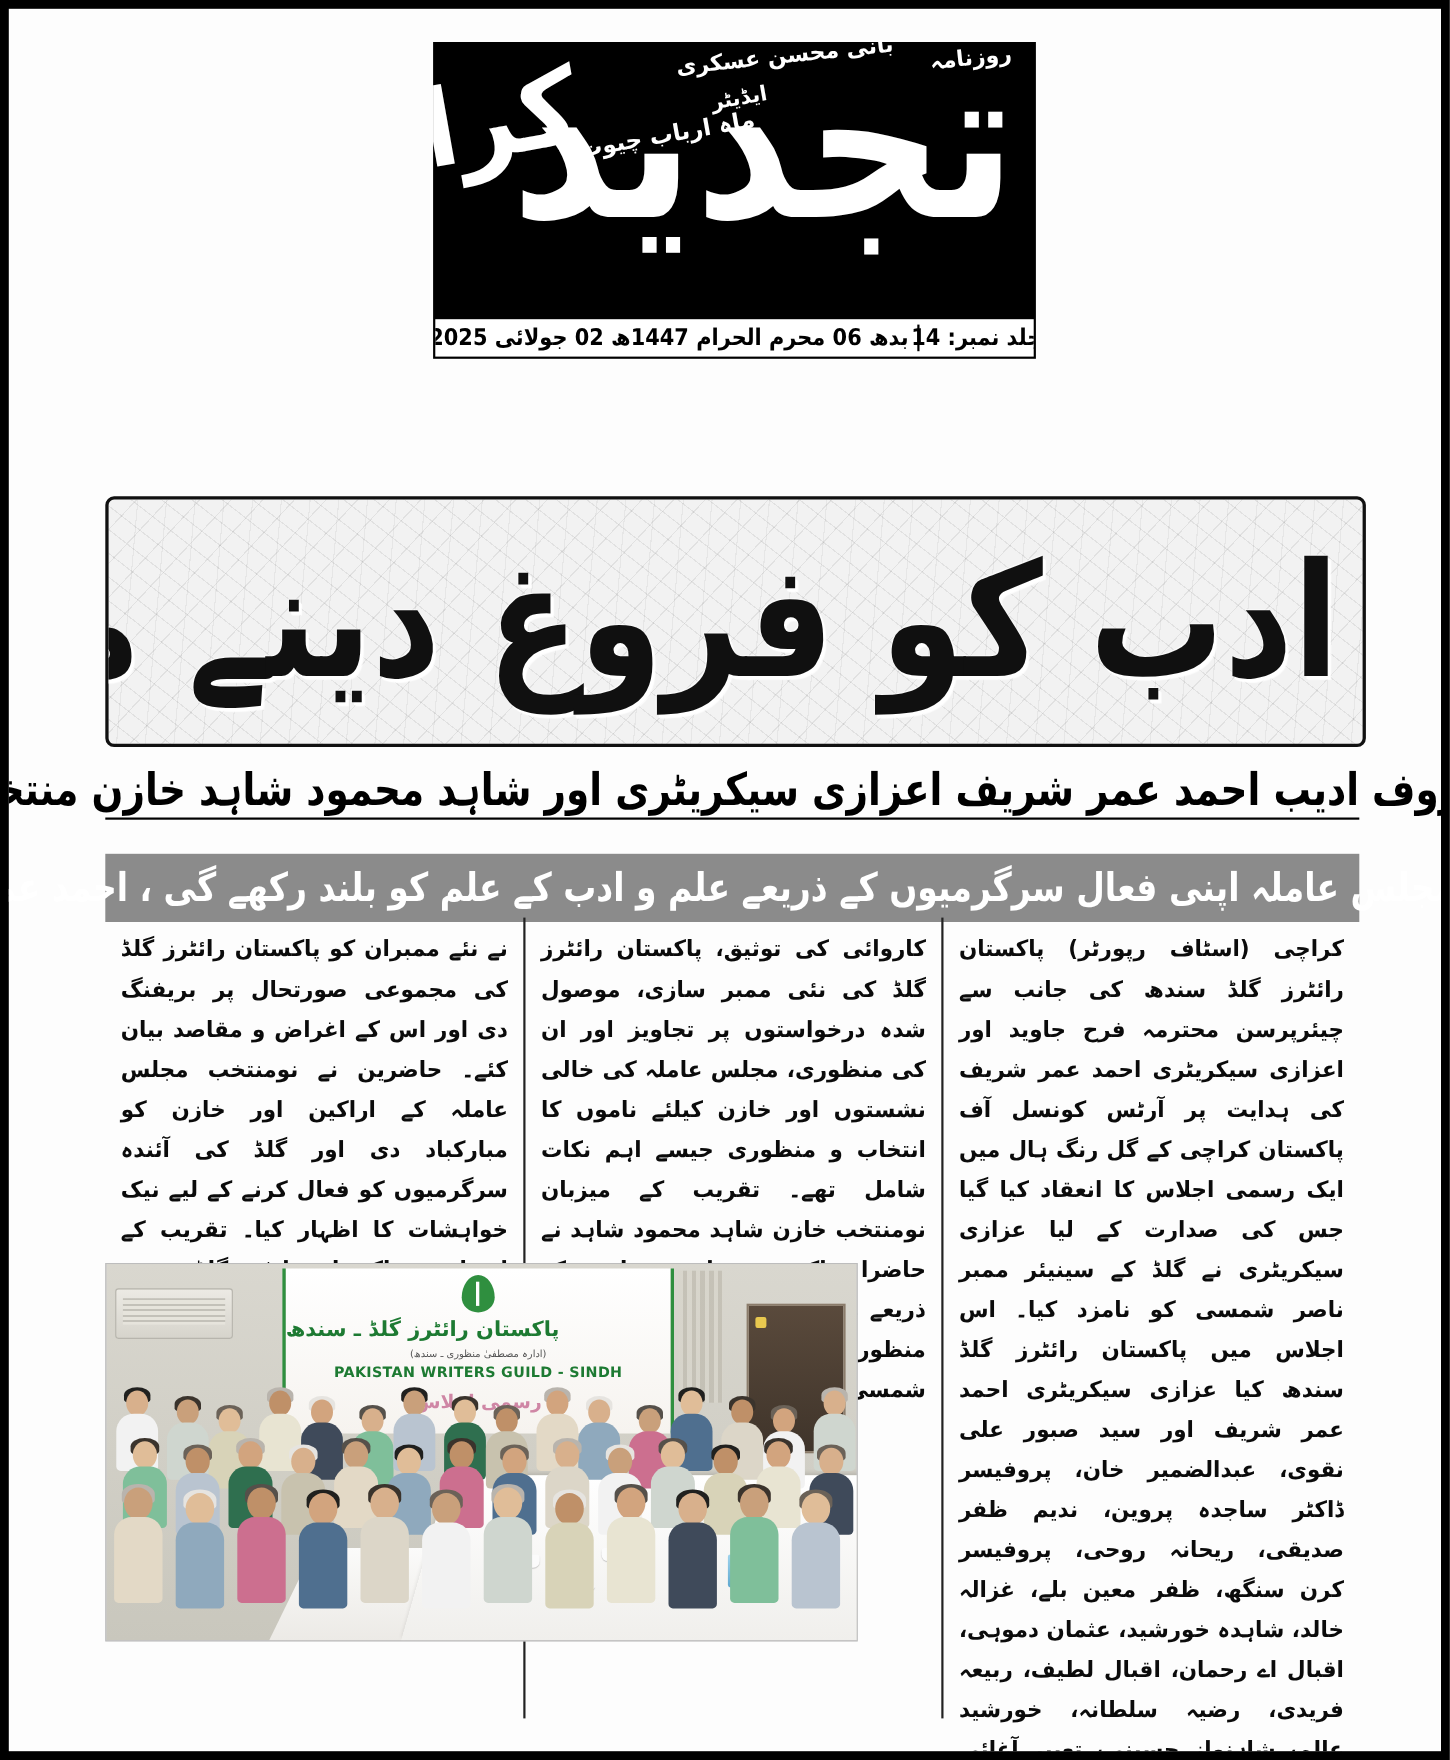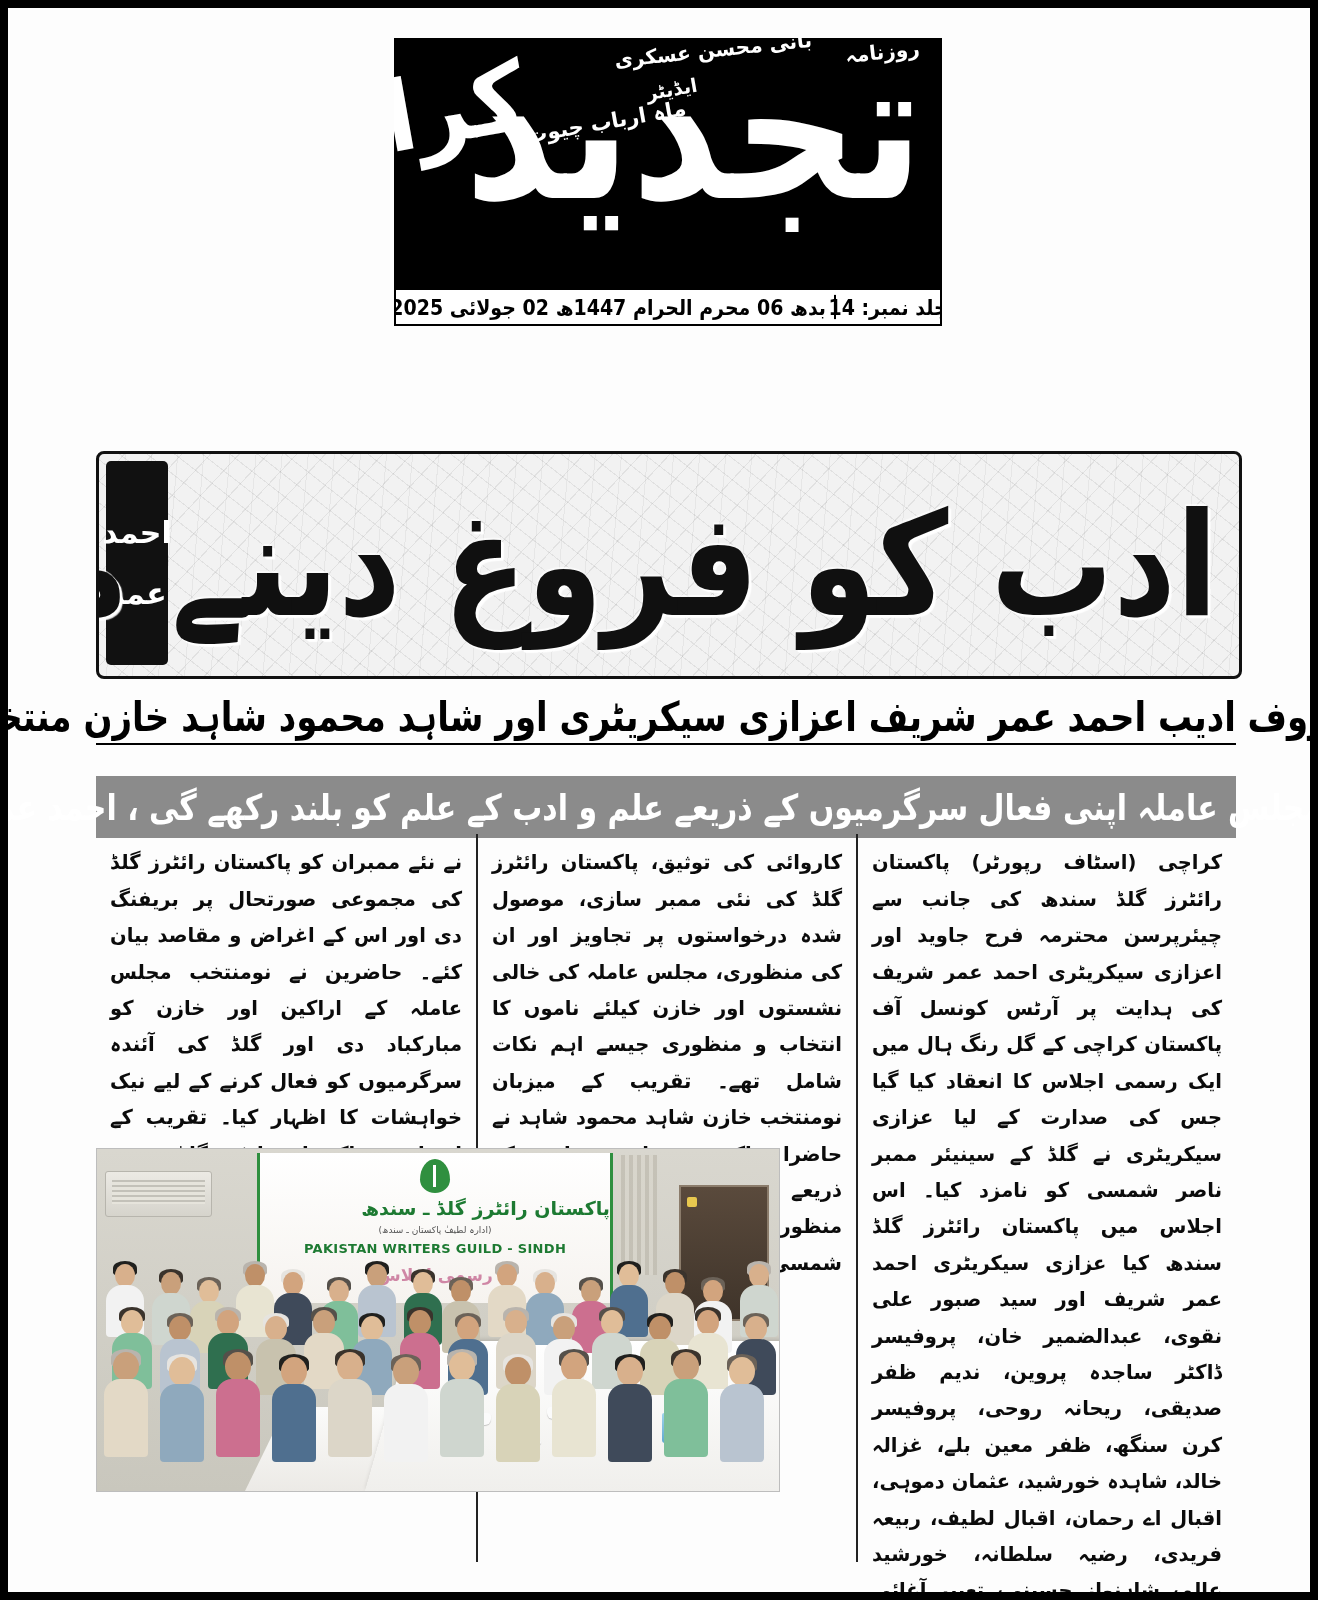--- a/index.html
+++ b/index.html
@@ -184,21 +184,21 @@
   }
   .ph-logo{
     position:absolute;left:50%;top:6px;transform:translateX(-50%);
     width:30px;height:34px;background:#2f8f3f;
     border-radius:50% 50% 50% 50%/60% 60% 40% 40%;
   }
   .ph-logo:after{
     content:"";position:absolute;left:13px;top:6px;width:3px;height:22px;background:#fff;
   }
   .ph-b-ur{
-    position:absolute;left:0;right:0;top:44px;text-align:right;
+    position:absolute;left:0;right:0;top:44px;text-align:left;
     font-size:19px;font-weight:bold;color:#1d7a32;
   }
   .ph-b-sub{
     position:absolute;left:0;right:0;top:72px;text-align:center;
     font-size:9px;color:#555;
   }
   .ph-b-en{
     position:absolute;left:0;right:0;top:88px;text-align:center;
     font-size:13px;font-weight:bold;color:#1d7a32;letter-spacing:.3px;
     direction:ltr;
@@ -266,24 +266,20 @@
     </div>
 
     <div class="date-box">
       <div class="date-cell date-vol">جلد نمبر: 14</div>
       <div class="date-cell date-mid">بدھ 06 محرم الحرام 1447ھ 02 جولائی 2025ء</div>
 
     </div>
   </div>
 
   <div class="headline-wrap">
-    <div class="headline-tag">
-      <span>احمد</span>
-      <span>عمر</span>
-    </div>
     <div class="headline-main">
       <div class="headline-text">مجلس عاملہ علم و ادب کو فروغ دینے میں کردار ادا کریں</div>
     </div>
   </div>
 
   <div class="subhead1">
     <span>معروف ادیب احمد عمر شریف اعزازی سیکریٹری اور شاہد محمود شاہد خازن منتخب</span>
   </div>
 
   <div class="subhead2">
@@ -304,21 +300,21 @@
 
   <div class="photo-block">
     <div class="ph-wall"></div>
     <div class="ph-ac"></div>
     <div class="ph-door"></div>
     <div class="ph-strip"></div>
 
     <div class="ph-banner">
       <div class="ph-logo"></div>
       <div class="ph-b-ur">پاکستان رائٹرز گلڈ ـ سندھ</div>
-      <div class="ph-b-sub">(ادارہ لطیفٰ پاکستان ـ سندھ)</div>
+      <div class="ph-b-sub">(ادارہ مصطفیٰ منظوری ـ سندھ)</div>
       <div class="ph-b-en">PAKISTAN WRITERS GUILD - SINDH</div>
       <div class="ph-b-pink">رسمی اجلاس</div>
     </div>
 
     <div id="people">
         <div class="person" style="left: 8px; top: 112px; width: 40px; height: 78px; z-index: 1;">
           <div class="p-hair" style="width:24px;height:14.3px;top:0;background:#20201e"></div>
           <div class="p-head" style="width:20px;height:23px;top:3px;background:#d8b08c"></div>
           <div class="p-body" style="width:38px;height:52px;top:24px;background:#f2f2f2"></div>
         </div>

